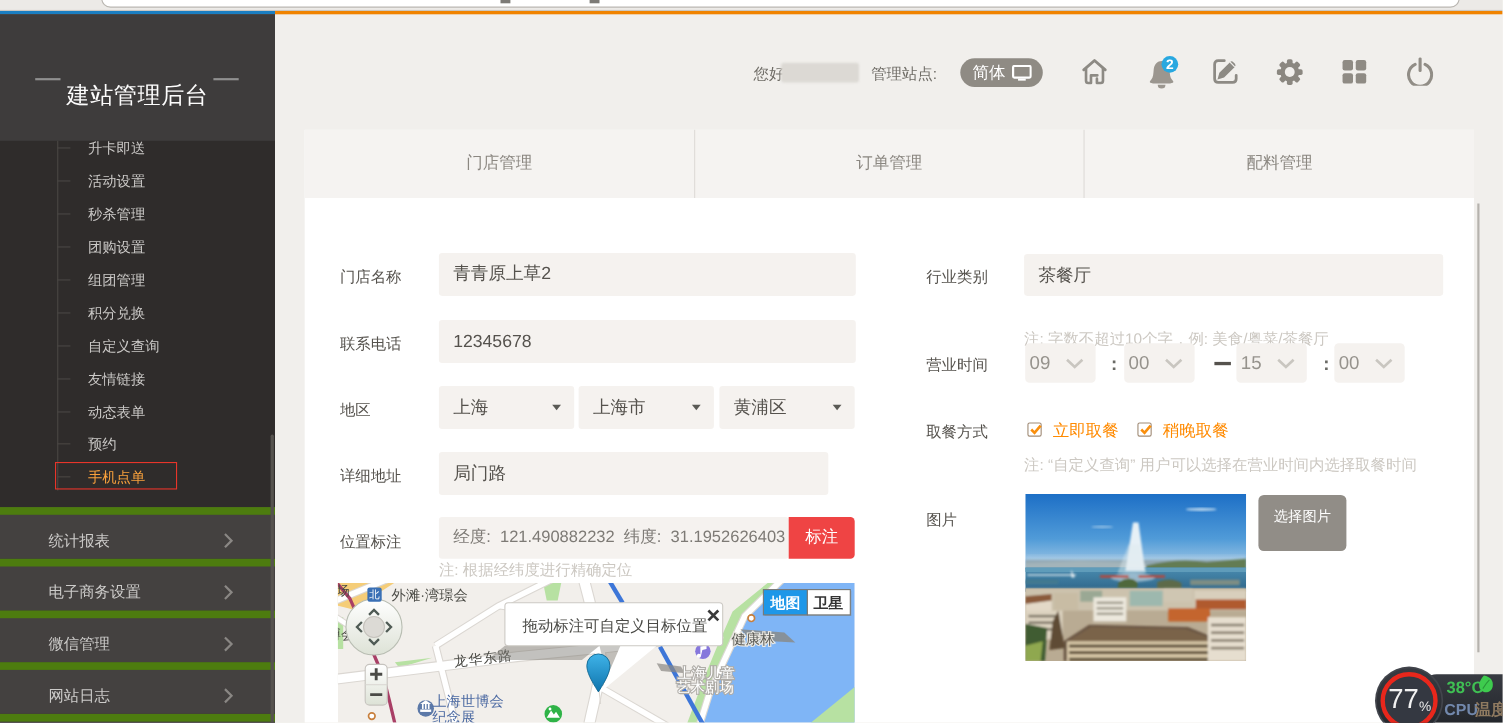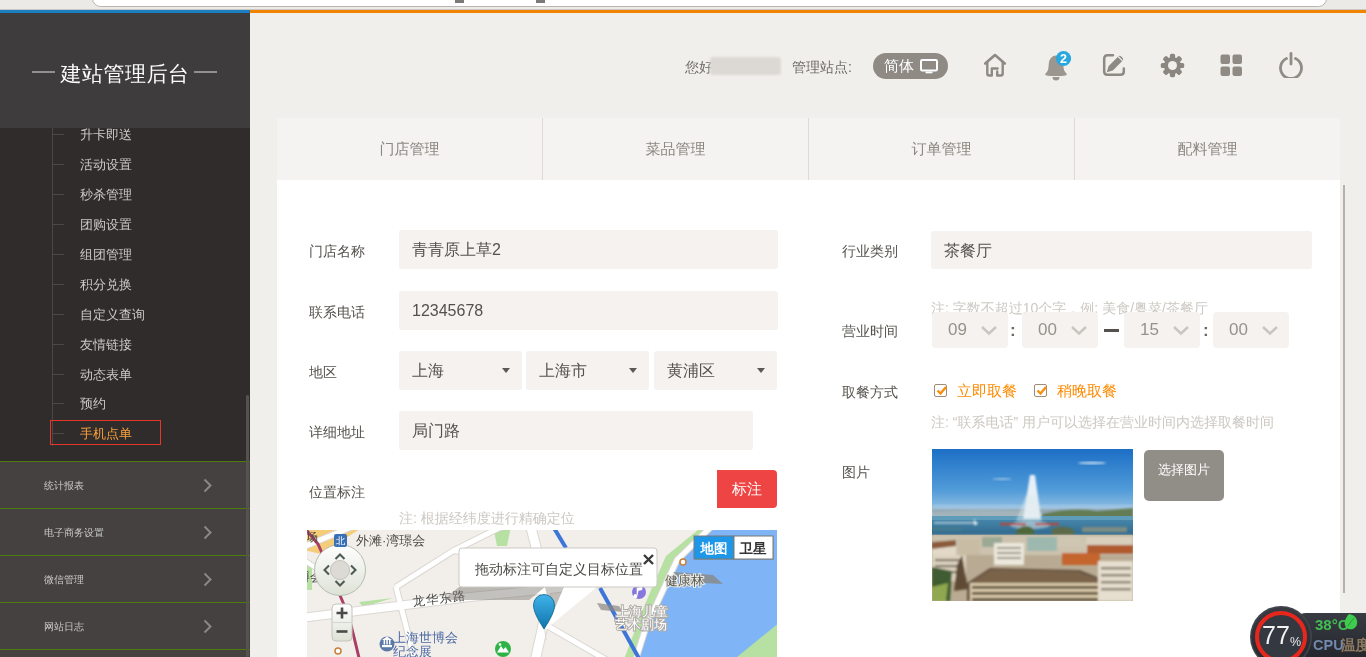--- a/index.html
+++ b/index.html
@@ -8,44 +8,44 @@
 #stage{position:relative;width:1366px;height:657px;}
 
 #topstrip{left:0;top:0;width:1366px;height:10px;background:#eceae7;border-bottom:1px solid #cac7c2;}
 #addrbar{left:92px;top:-10px;width:1235px;height:17px;background:#fff;border:1px solid #b9b6b1;border-radius:9px;}
 .favi{top:0;height:3px;width:9px;background:#7c7a76;}
 #bluebar{left:0;top:10px;width:250px;height:3px;background:#1b7ec1;}
 #orangebar{left:250px;top:10px;width:1116px;height:3px;background:#f08300;}
 
 #sidebar{left:0;top:13px;width:250px;height:644px;background:#2f2c2b;}
 #sbhead{left:0;top:0;width:250px;height:115px;background:#3e3c3c;color:#fff;}
-#sbtitle{width:250px;top:47px;text-align:center;font-size:21px;color:#fdfdfd;letter-spacing:0.5px;}
+#sbtitle{width:250px;top:60px;text-align:center;font-size:21px;color:#fdfdfd;letter-spacing:0.5px;}
 .hline{top:58px;width:23px;height:2px;background:#909090;}
 #treeline{left:52px;top:115px;width:1px;height:318px;background:#4a4744;}
 .mi{left:80px;width:160px;height:16px;font-size:13px;color:#cbc9c7;}
 .stub{left:52px;width:12px;height:1px;background:#4a4744;}
 #actbox{left:50px;top:407px;width:111px;height:25px;border:1.5px solid #e8352a;}
-.mm{left:0;width:250px;height:47px;background:#444140;border-top:1px solid #4d7c0f;color:#cccbc9;font-size:10px;line-height:47px;padding-left:44px;}
+.mm{left:0;width:250px;height:47px;background:#444140;border-top:7px solid #4d7c0f;color:#cccbc9;font-size:14px;line-height:47px;padding-left:44px;}
 .mm svg{position:absolute;right:38px;top:16px;}
 #sbthumb{left:246px;top:382px;width:3px;height:262px;background:#56534f;border-radius:2px;}
 
 .htext{font-size:14px;color:#6f6c66;}
 #blur1{left:710px;top:57px;width:71px;height:18px;background:#dcd9d4;border-radius:3px;filter:blur(1px);}
 #pill{left:873px;top:53px;width:75px;height:26px;background:#8f8b84;border-radius:13px;color:#fff;}
 
 #panel{left:277px;top:118px;width:1063px;height:539px;background:#fff;}
 #tabbar{left:0;top:0;width:1063px;height:62px;background:#f5f3f1;display:flex;}
 .tab{flex:1;text-align:center;line-height:62px;font-size:15px;color:#8b8781;border-left:1px solid #dedbd7;}
 .tab:first-child{border-left:none;}
 .lbl{font-size:14px;color:#55524d;}
 .inp{background:#f5f2ef;border-radius:3px;color:#55524d;font-size:16px;line-height:39px;padding-left:13px;white-space:nowrap;overflow:hidden;}
 .note{font-size:14px;color:#ccc8c2;}
 .sel{background:#f5f2ef;border-radius:3px;color:#55524d;font-size:16px;line-height:39px;padding-left:13px;}
 .sel .tri{position:absolute;right:12px;top:17px;width:0;height:0;border-left:4.5px solid transparent;border-right:4.5px solid transparent;border-top:5.5px solid #5a5a55;}
-.tbox{background:#f5f2ef;border-radius:4px;color:#96938d;font-size:17px;line-height:36px;padding-left:16px;width:76px;height:36px;}
+.tbox{background:#f5f2ef;border-radius:4px;color:#96938d;font-size:17px;line-height:36px;padding-left:4px;width:64px;height:36px;}
 .tsep{font-size:17px;color:#6a6a65;font-weight:bold;}
 .chev{position:absolute;right:10px;top:13px;}
 #cscroll{left:1343px;top:185px;width:2px;height:408px;background:#b5b2ad;}
 </style>
 </head>
 <body>
 <div id="stage">
   <div class="abs" id="topstrip"></div>
   <div class="abs" id="addrbar"></div>
   <div class="abs favi" style="left:455px;"></div>
@@ -144,36 +144,36 @@
       <rect x="12.5" y="12.5" width="9.5" height="9.5" rx="2" fill="#8f8b84"></rect>
   </svg>
   <svg class="abs" style="left:1279px;top:52px;" width="24" height="26" viewBox="0 0 24 26">
     <path d="M7.5 6.5 A10.5 10.5 0 1 0 16.5 6.5" fill="none" stroke="#918d86" stroke-width="2.8" stroke-linecap="round"></path>
     <line x1="12" y1="1.5" x2="12" y2="12" stroke="#918d86" stroke-width="2.8" stroke-linecap="round"></line>
   </svg>
 
   <div class="abs" id="panel">
     <div class="abs" id="tabbar">
       <div class="tab">门店管理</div>
-        <div class="tab">菜品管理</div>
         <div class="tab">订单管理</div>
         <div class="tab">配料管理</div>
     </div>
 
     <div class="abs lbl" style="left:32px;top:125px;">门店名称</div>
     <div class="abs inp" style="left:122px;top:112px;width:379px;height:39px;">青青原上草2</div>
     <div class="abs lbl" style="left:32px;top:186px;">联系电话</div>
     <div class="abs inp" style="left:122px;top:173px;width:379px;height:39px;">12345678</div>
     <div class="abs lbl" style="left:32px;top:246px;">地区</div>
     <div class="abs sel" style="left:122px;top:233px;width:123px;height:39px;">上海<span class="tri"></span></div>
     <div class="abs sel" style="left:249px;top:233px;width:123px;height:39px;">上海市<span class="tri"></span></div>
     <div class="abs sel" style="left:377px;top:233px;width:123px;height:39px;">黄浦区<span class="tri"></span></div>
     <div class="abs lbl" style="left:32px;top:306px;">详细地址</div>
     <div class="abs inp" style="left:122px;top:293px;width:354px;height:39px;">局门路</div>
     <div class="abs lbl" style="left:32px;top:366px;">位置标注</div>
+    <div class="abs inp" style="left:122px;top:352px;width:318px;height:38px;font-size:15px;line-height:38px;color:#7d7a75;">经度:&nbsp;&nbsp;121.490882232&nbsp;&nbsp;纬度:&nbsp;&nbsp;31.1952626403</div>
     <div class="abs" style="left:440px;top:352px;width:60px;height:38px;background:#ef4444;border-radius:0 4px 4px 0;color:#fff;font-size:15px;text-align:center;line-height:38px;">标注</div>
     <div class="abs note" style="left:122px;top:392px;">注: 根据经纬度进行精确定位</div>
     <div class="abs" id="mapbox" style="left:30px;top:412px;width:470px;height:127px;overflow:hidden;">
     <svg width="470" height="127" viewBox="0 0 470 127">
       <defs>
         <linearGradient id="mg" x1="0" y1="0" x2="0" y2="1">
               <stop offset="0" stop-color="#3fb3e8"></stop>
               <stop offset="1" stop-color="#0f74ad"></stop>
             </linearGradient>
         <linearGradient id="cg" x1="0" y1="0" x2="0" y2="1">
@@ -294,21 +294,21 @@
     <div class="abs" style="left:657px;top:266px;width:13px;height:13px;background:#fff;border:1px solid #a08b76;border-radius:2px;"></div>
     <svg class="abs" style="left:658px;top:266px;" width="13" height="13" viewBox="0 0 13 13">
         <path d="M2.5 6.5 L5.5 9.5 L11 3" fill="none" stroke="#f98e0c" stroke-width="2.4"></path>
       </svg>
     <div class="abs" style="left:680px;top:264px;font-size:15px;color:#ff8a00;">立即取餐</div>
     <div class="abs" style="left:757px;top:266px;width:13px;height:13px;background:#fff;border:1px solid #a08b76;border-radius:2px;"></div>
     <svg class="abs" style="left:758px;top:266px;" width="13" height="13" viewBox="0 0 13 13">
         <path d="M2.5 6.5 L5.5 9.5 L11 3" fill="none" stroke="#f98e0c" stroke-width="2.4"></path>
       </svg>
     <div class="abs" style="left:780px;top:264px;font-size:15px;color:#ff8a00;">稍晚取餐</div>
-    <div class="abs note" style="left:654px;top:296px;">注: “联系电话” 用户可以选择在营业时间内选择取餐时间</div>
+    <div class="abs note" style="left:654px;top:296px;">注: “自定义查询” 用户可以选择在营业时间内选择取餐时间</div>
     <div class="abs lbl" style="left:565px;top:346px;">图片</div>
     <div class="abs" id="photo" style="left:655px;top:331px;width:201px;height:152px;overflow:hidden;">
     <svg width="201" height="152" viewBox="0 0 201 152">
       <defs>
         <linearGradient id="sky" x1="0" y1="0" x2="0" y2="1">
               <stop offset="0" stop-color="#1d6fc6"></stop>
               <stop offset="0.6" stop-color="#509bd8"></stop>
               <stop offset="1" stop-color="#aacce6"></stop>
             </linearGradient>
         <linearGradient id="lake" x1="0" y1="0" x2="0" y2="1">

